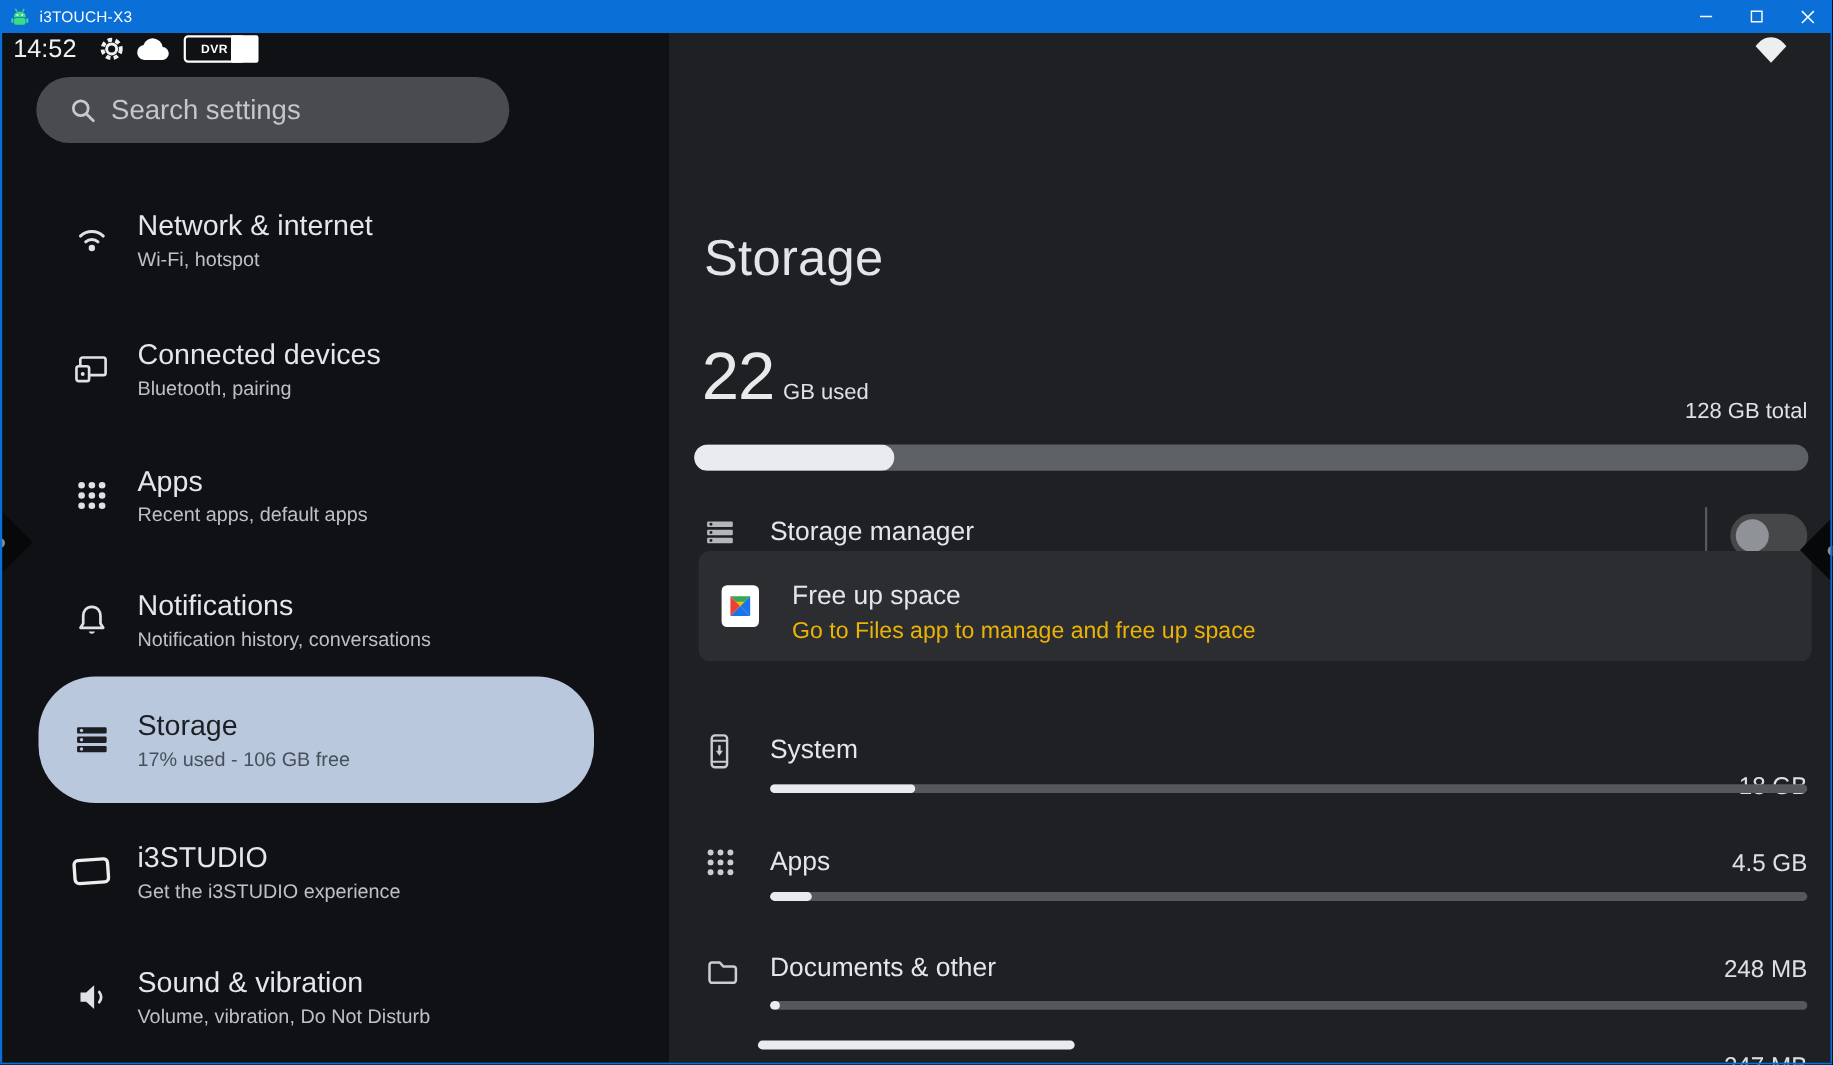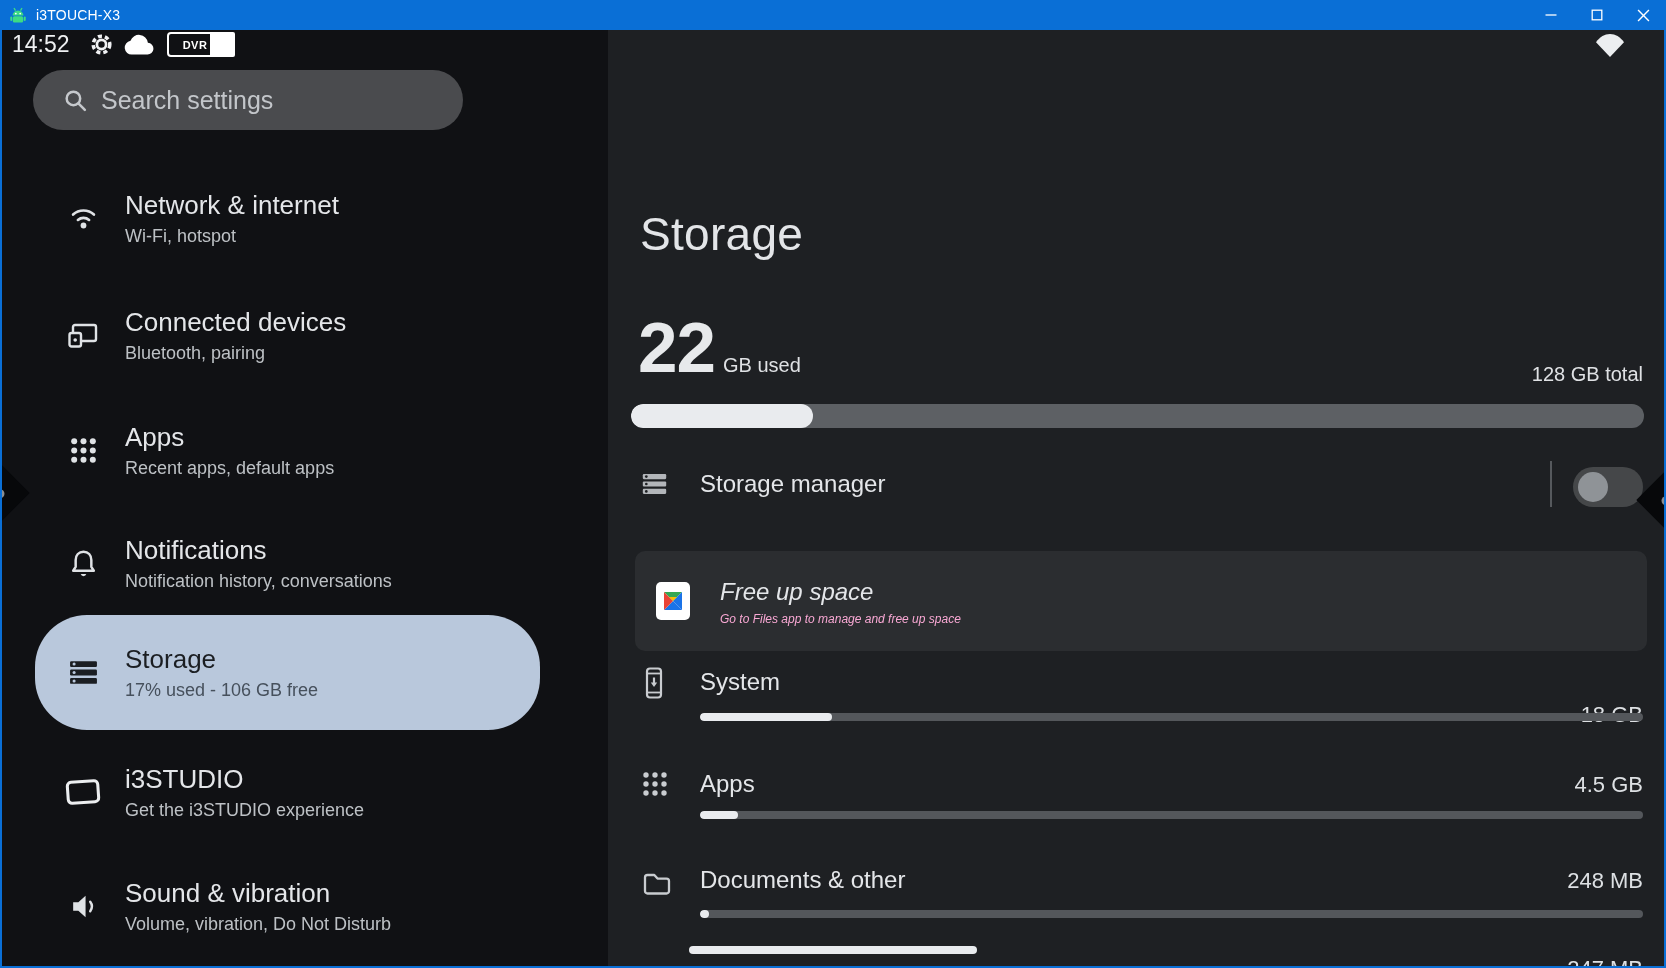--- a/index.html
+++ b/index.html
@@ -44,37 +44,37 @@
   .nav-item .txt{margin-left:22px;}
   .nav-item .t1{font-size:26px;color:var(--text-primary);line-height:30px;}
   .nav-item .t2{font-size:18px;color:var(--text-secondary);line-height:22px;margin-top:5px;}
   .nav-item.selected{height:115px;background:var(--selected-item-bg);border-radius:52px;color:#1b1e22;}
   .nav-item.selected .t1{color:#1b1e22;}
   .nav-item.selected .t2{color:#46505c;}
 
   
   .page-title{position:absolute;left:640px;top:207px;font-size:46px;font-weight:300;color:#e3e5e8;letter-spacing:.3px;}
   .used-row{position:absolute;left:638px;top:312px;display:flex;align-items:baseline;color:#e7e9eb;}
-  .used-amount{font-size:71px;font-weight:700;line-height:1;letter-spacing:-1px;}
+  .used-amount{font-size:61px;font-weight:400;line-height:1;letter-spacing:-1px;}
   .used-unit{font-size:20px;color:#dfe1e4;margin-left:8px;}
   .total-label{position:absolute;right:23px;top:363px;font-size:20px;color:#dfe1e4;}
   .main-bar{position:absolute;left:631px;top:404px;width:1013px;height:24px;border-radius:12px;background:#5d6064;overflow:hidden;}
   .main-bar .fill{height:100%;border-radius:12px;background:var(--progress-fill);}
 
   .mgr-row{position:absolute;left:631px;top:455px;width:1013px;height:60px;cursor:pointer;}
   .mgr-icon{position:absolute;left:10px;top:17px;}
   .mgr-label{position:absolute;left:69px;top:15px;font-size:24px;color:var(--text-primary);}
   .mgr-divider{position:absolute;left:919px;top:6px;width:2px;height:46px;background:#56595d;}
   .toggle{position:absolute;left:942px;top:12px;width:70px;height:40px;border-radius:20px;background:#454749;cursor:pointer;}
   .toggle .thumb{position:absolute;left:5px;top:5px;width:30px;height:30px;border-radius:50%;background:#8f9397;}
 
-  .free-card{position:absolute;left:635px;top:551px;width:1012px;height:100px;background:var(--card-bg);border-radius:10px;cursor:pointer;font-style:italic;}
+  .free-card{position:absolute;left:635px;top:501px;width:1012px;height:100px;background:var(--card-bg);border-radius:10px;cursor:pointer;}
   .files-icon{position:absolute;left:21px;top:31px;width:34px;height:38px;background:#fff;border-radius:5px;display:flex;align-items:center;justify-content:center;}
   .free-t1{position:absolute;left:85px;top:27px;font-size:24px;color:var(--text-primary);}
-  .free-t2{position:absolute;left:85px;top:61px;font-size:12px;color:#f9a8d4;}
+  .free-t2{position:absolute;left:85px;top:61px;font-size:21px;color:#eab308;}
 
   .cat-icon{position:absolute;left:641px;}
   .cat-label{position:absolute;left:700px;font-size:24px;color:var(--text-primary);}
   .cat-size{position:absolute;right:23px;font-size:22px;color:#dde0e3;}
   .cat-line{position:absolute;left:700px;right:23px;height:8px;border-radius:4px;background:#54575b;overflow:hidden;}
   .cat-line .fill{height:100%;border-radius:4px;background:var(--progress-fill);}
 
   .partial-line{position:absolute;left:689px;top:946px;width:288px;height:8px;border-radius:4px;background:var(--progress-fill);}
   .partial-size{position:absolute;right:23px;top:956px;font-size:22px;color:#dde0e3;}
 

